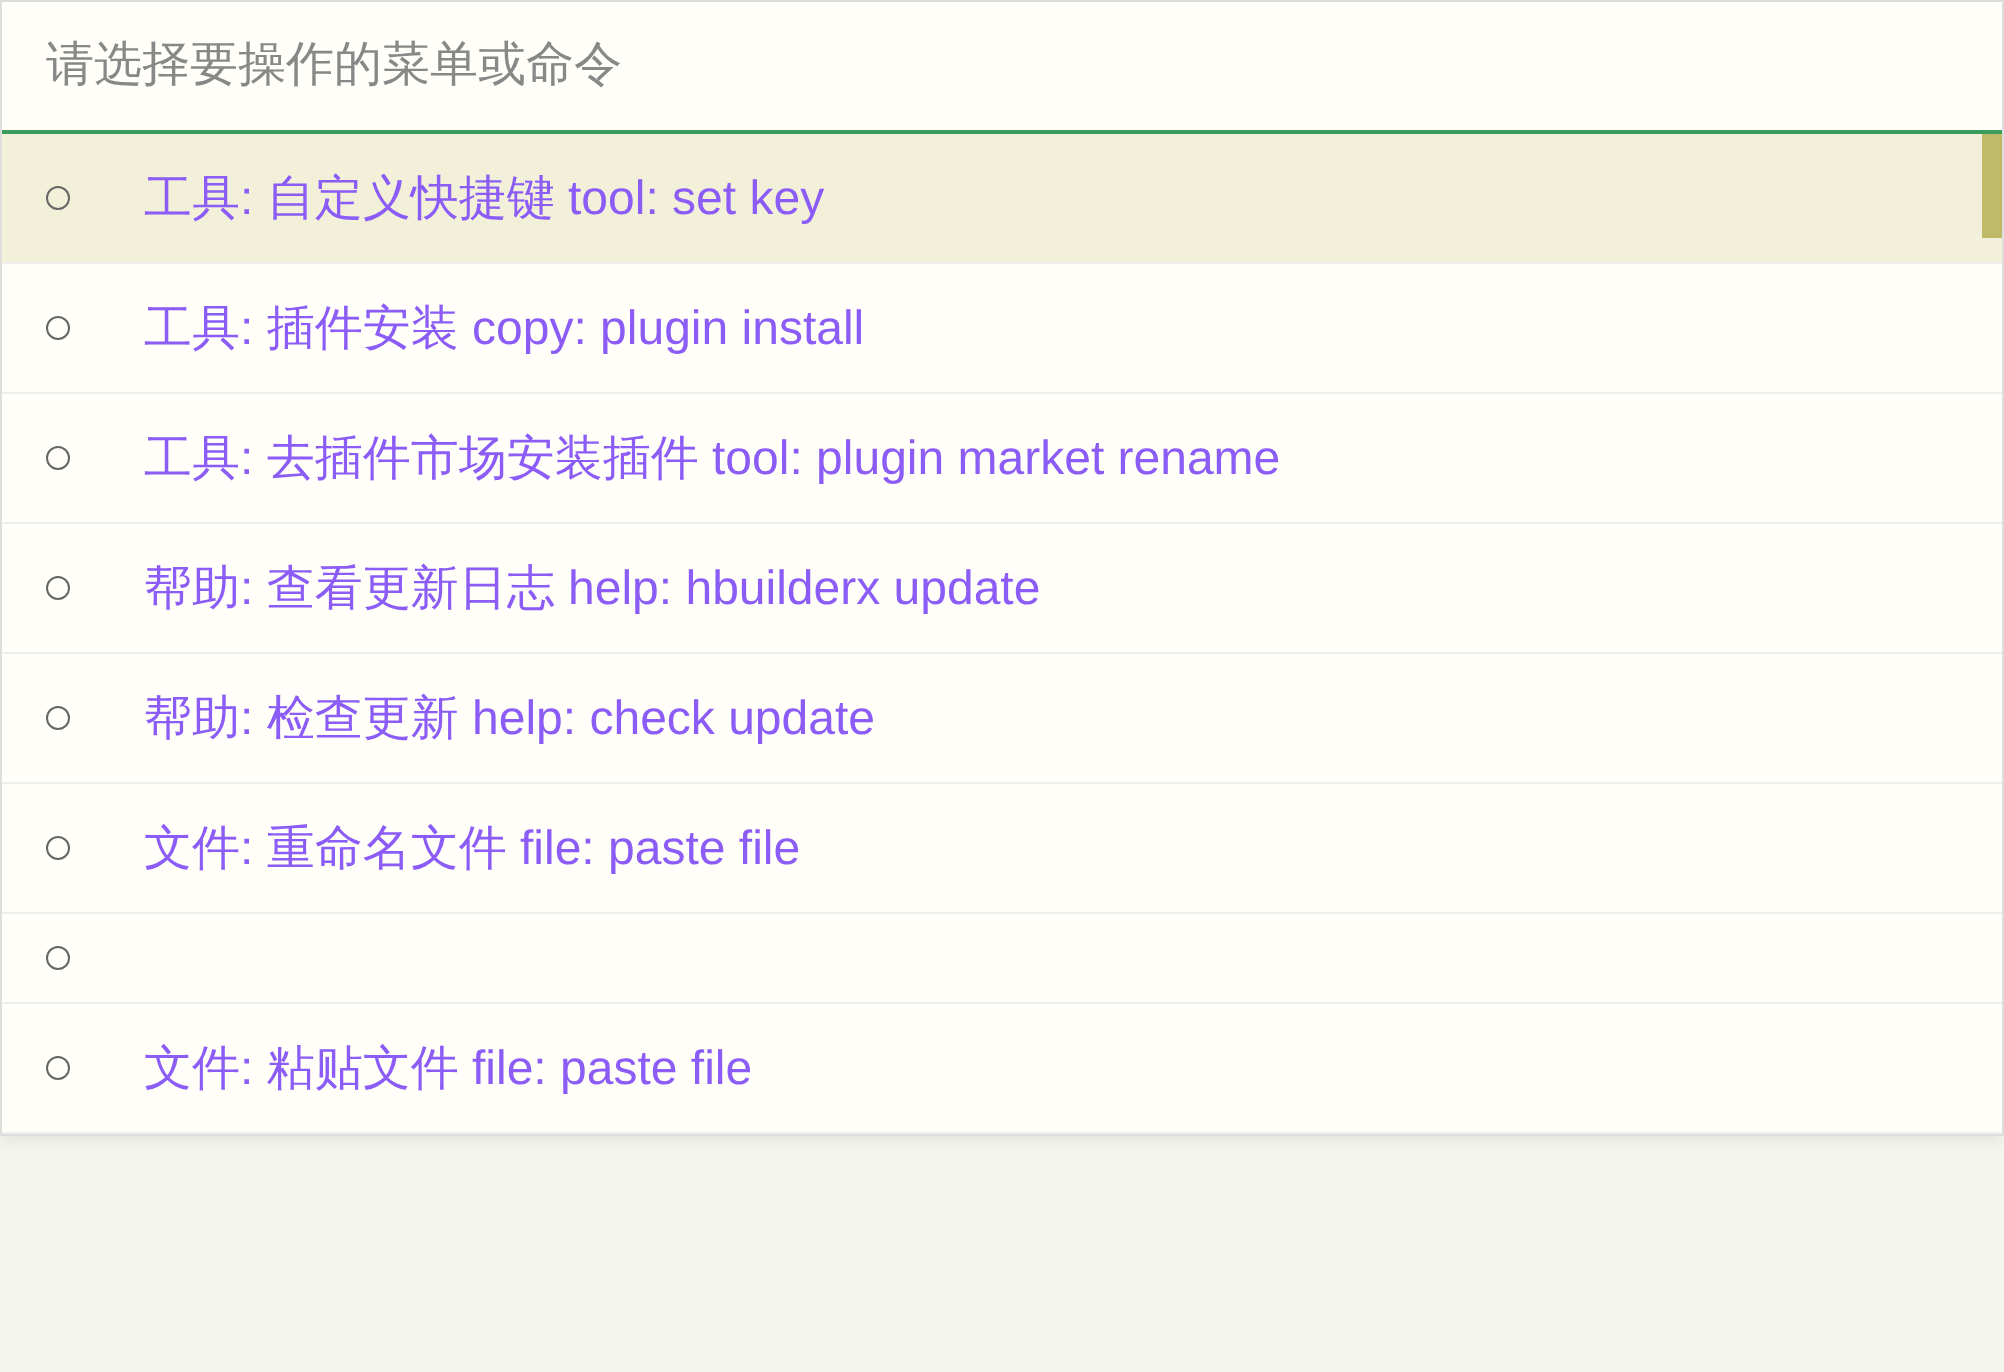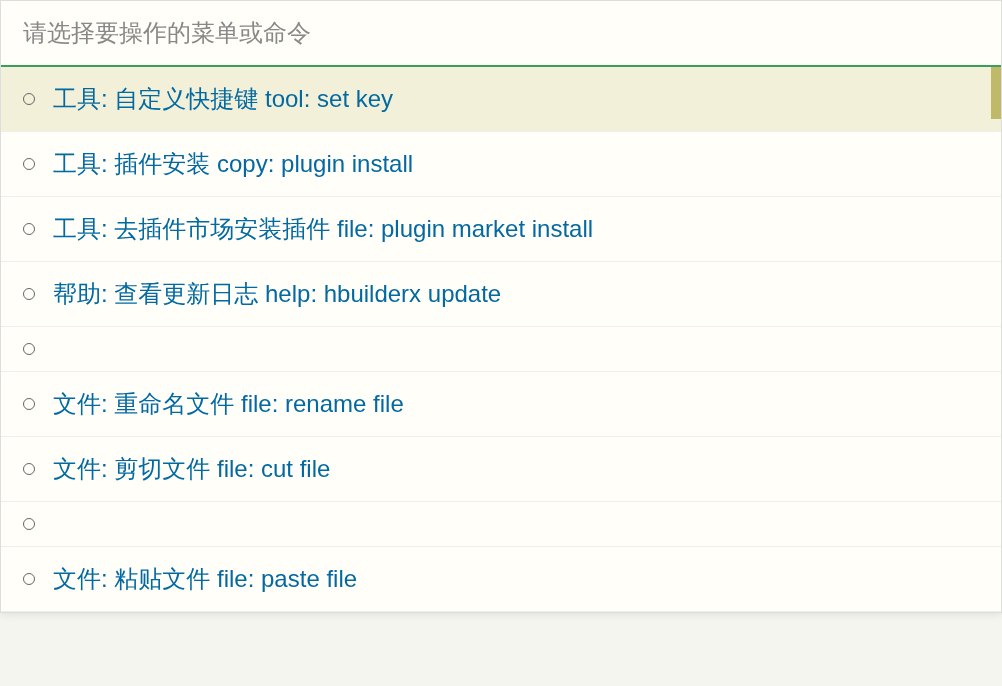--- a/index.html
+++ b/index.html
@@ -64,23 +64,24 @@
       position: relative;
     }
     .list {
       width: 100%;
     }
     .list-item {
       display: flex;
       align-items: center;
       padding: 16px 22px;
       font-size: 24px;
-      color: #0369a1;
+      color: #8b5cf6;
       border-bottom: 1px solid #eee;
       cursor: pointer;
+      gap: 19px;
     }
     .list-item.selected {
       background: #f3f0d9;
     }
     .bullet {
       width: 12px;
       height: 12px;
       border: 1.5px solid #666;
       border-radius: 50%;
       margin-right: 18px;
@@ -113,36 +114,33 @@
         <div class="list-item selected">
           <span class="bullet"></span>
           <span>工具: 自定义快捷键 tool: set key</span>
         </div>
         <div class="list-item">
           <span class="bullet"></span>
           <span>工具: 插件安装 copy: plugin install</span>
         </div>
         <div class="list-item">
           <span class="bullet"></span>
-          <span>工具: 去插件市场安装插件 file: plugin market install</span>
+          <span>工具: 去插件市场安装插件 tool: plugin market rename</span>
         </div>
         <div class="list-item">
           <span class="bullet"></span>
           <span>帮助: 查看更新日志 help: hbuilderx update</span>
         </div>
         <div class="list-item">
           <span class="bullet"></span>
+          <span>帮助: 检查更新 help: check update</span>
         </div>
         <div class="list-item">
           <span class="bullet"></span>
-          <span>文件: 重命名文件 file: rename file</span>
-        </div>
-        <div class="list-item">
-          <span class="bullet"></span>
-          <span>文件: 剪切文件 file: cut file</span>
+          <span>文件: 重命名文件 file: paste file</span>
         </div>
         <div class="list-item">
           <span class="bullet"></span>
         </div>
         <div class="list-item">
           <span class="bullet"></span>
           <span>文件: 粘贴文件 file: paste file</span>
         </div>
       </div>
   </div>

